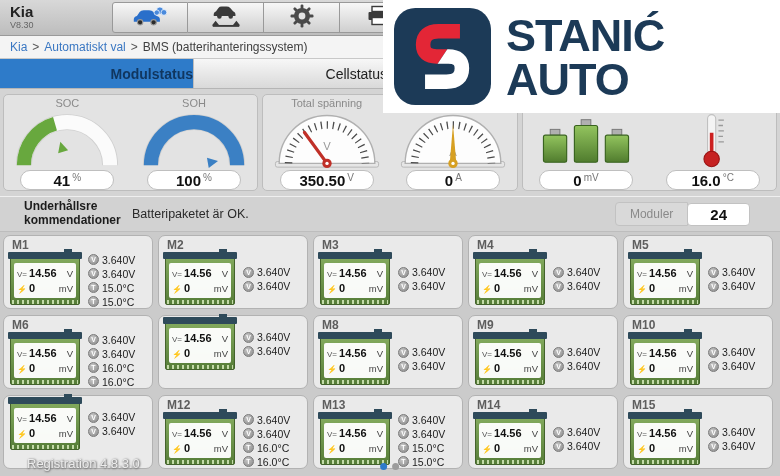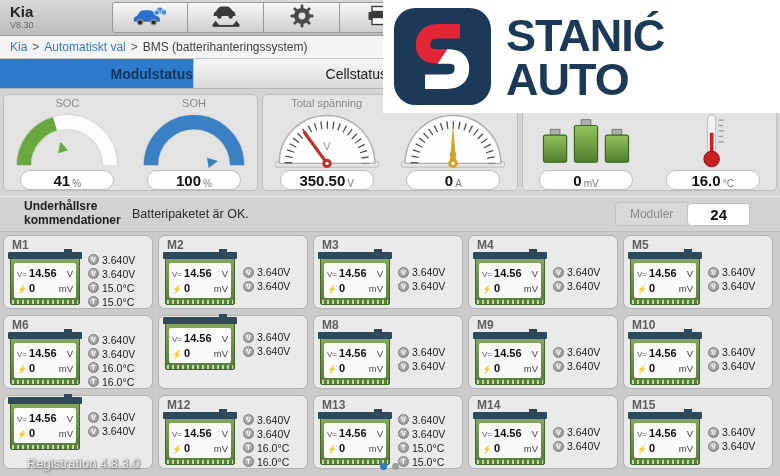--- a/index.html
+++ b/index.html
@@ -25,21 +25,21 @@
   .tabs { height:30px; display:flex; background:linear-gradient(#ececec,#d2d2d2); border-bottom:1px solid #b5b5b5; }
   .tab { width:194px; text-align:right; line-height:30px; font-size:14px; color:#222; background:linear-gradient(#f7f7f7,#d9d9d9); border-right:1px solid #bdbdbd; cursor:pointer; }
   .tab.active { background:#2e7bc9; color:#10365f; font-weight:bold; }
 
   
   .gauges { height:107px; background:#d4d4d4; display:flex; gap:4px; padding:5px 3px; }
   .gpanel { background:#e3e3e3; border:1px solid #bdbdbd; border-radius:5px; display:flex; flex:1; }
   .gcell { flex:1; display:flex; flex-direction:column; align-items:center; padding-top:2px; }
   .gtitle { font-size:11px; color:#8a8a8a; height:14px; }
   .gviz { height:60px; display:flex; align-items:flex-end; }
-  .gvalue { margin-top:1px; background:#fff; border:1px solid #bfbfbf; border-radius:10px; width:94px; height:20px; display:flex; align-items:flex-end; justify-content:center; gap:2px; font-size:15px; font-weight:bold; color:#111; padding-top:1px; }
+  .gvalue { margin-top:1px; background:#fff; border:1px solid #bfbfbf; border-radius:10px; width:94px; height:20px; display:flex; align-items:flex-start; justify-content:center; gap:2px; font-size:15px; font-weight:bold; color:#111; padding-top:1px; }
   .gunit { font-size:10px; font-weight:normal; color:#777; }
 
   
   .recommend { height:36px; background:#d2d2d2; border-top:1px solid #efefef; border-bottom:1px solid #bdbdbd; display:flex; align-items:center; padding:0 24px; }
   .rec-label { width:100px; font-size:12px; font-weight:bold; color:#1c1c1c; line-height:1.15; }
   .rec-text { font-size:12.5px; color:#2a2a2a; margin-left:8px; }
   .mod-count { margin-left:auto; display:flex; align-items:center; margin-right:6px; }
   .mod-count-label { font-size:12px; color:#8a8a8a; background:#d9d9d9; border:1px solid #c2c2c2; border-radius:4px 0 0 4px; padding:4px 14px; }
   .mod-count-value { background:#fff; border:1px solid #c2c2c2; border-radius:4px; padding:2px 22px; font-size:15px; font-weight:bold; color:#111; margin-left:-1px; cursor:pointer; }
 

